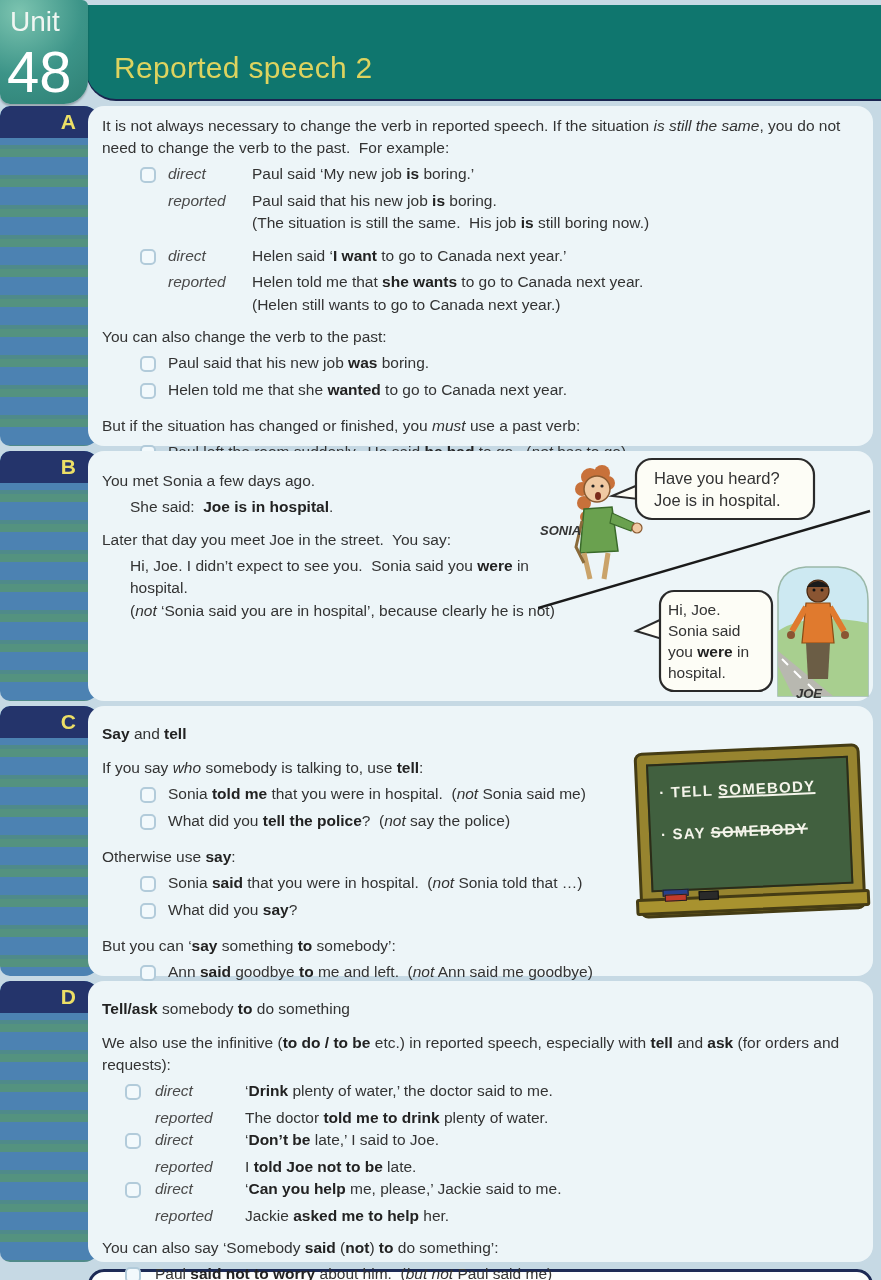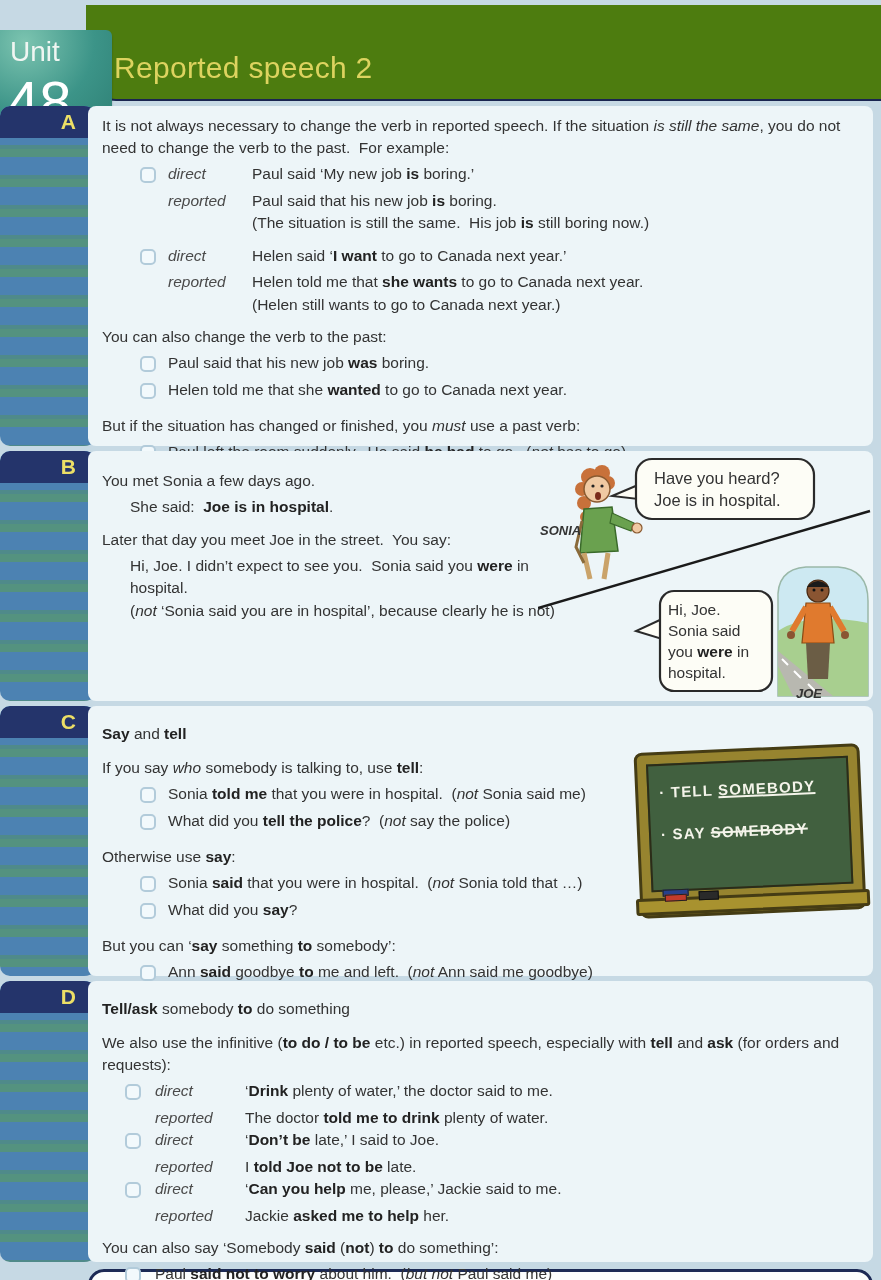--- a/index.html
+++ b/index.html
@@ -5,37 +5,37 @@
   html,body{margin:0;padding:0;}
   #page{position:relative;width:881px;height:1280px;background:#c6d9e4;overflow:hidden;
         font-family:"Liberation Sans","DejaVu Sans",sans-serif;color:#333;}
   .b{font-weight:700;color:#222;}
   .i{font-style:italic;}
   .u{text-decoration:underline;}
   .st{text-decoration:line-through;}
   .rich{white-space:pre-wrap;}
 
   
-  #banner{position:absolute;left:86px;right:0;top:5px;height:94px;background:#4d7c0f;
+  #banner{position:absolute;left:86px;right:0;top:5px;height:94px;background:#0f766e;
           border-radius:0 0 0 30px;box-shadow:0 2px 0 #1a2550;}
   #page-title{position:absolute;left:28px;top:46px;font-size:30px;color:#ddd35f;letter-spacing:.3px;}
-  #unit-tab{position:absolute;left:0;top:0;width:112px;height:104px;
+  #unit-tab{position:absolute;left:0;top:0;width:88px;height:104px;
             background:radial-gradient(circle at 22% 12%,#7cc4b0,#3c9488 55%,#2e7f74);
-            border-radius:0 6px 24px 10px;box-shadow:0 2px 2px rgba(0,0,0,.25);margin-top:30px;}
+            border-radius:0 6px 24px 10px;box-shadow:0 2px 2px rgba(0,0,0,.25);}
   #unit-label{position:absolute;left:10px;top:6px;font-size:28px;color:#f0f6f2;}
   #unit-number{position:absolute;left:7px;top:38px;font-size:58px;font-weight:400;color:#fff;}
 
   
   .sec{position:absolute;left:0;width:873px;display:flex;align-items:stretch;}
   .tab{width:100px;flex-shrink:0;border-radius:10px 16px 16px 10px;overflow:hidden;position:relative;
        background:repeating-linear-gradient(180deg,#4c82b2 0 9px,#4f8a8a 9px 13px,#54927f 13px 21px,#4c82b2 21px 30px);}
   .tab-head{height:32px;background:#24346b;display:flex;align-items:center;justify-content:flex-end;
             padding-right:24px;border-radius:10px 16px 0 0;}
   .letter{color:#ecdf66;font-weight:700;font-size:21px;}
-  .box{flex:1;margin-left:-12px;background:#edf5f8;border-radius:8px;position:relative;z-index:2;
+  .box{flex:1;margin-left:-12px;background:#edf5f8;border-radius:16px;position:relative;z-index:2;
        padding:9px 14px 6px 14px;font-size:15.5px;line-height:22px;}
   .para{margin:0 0 4px 0;}
   .gap{margin-top:10px;}
   .row{display:flex;line-height:22.5px;}
   .ind{width:38px;flex-shrink:0;}
   .ind-d{width:23px;flex-shrink:0;}
   .ind-b{width:28px;flex-shrink:0;}
   .blt{width:28px;flex-shrink:0;}
   .blt-d{width:30px;flex-shrink:0;}
   .dot{display:inline-block;width:12px;height:12px;border:2px solid #b2cbda;border-radius:5px;

